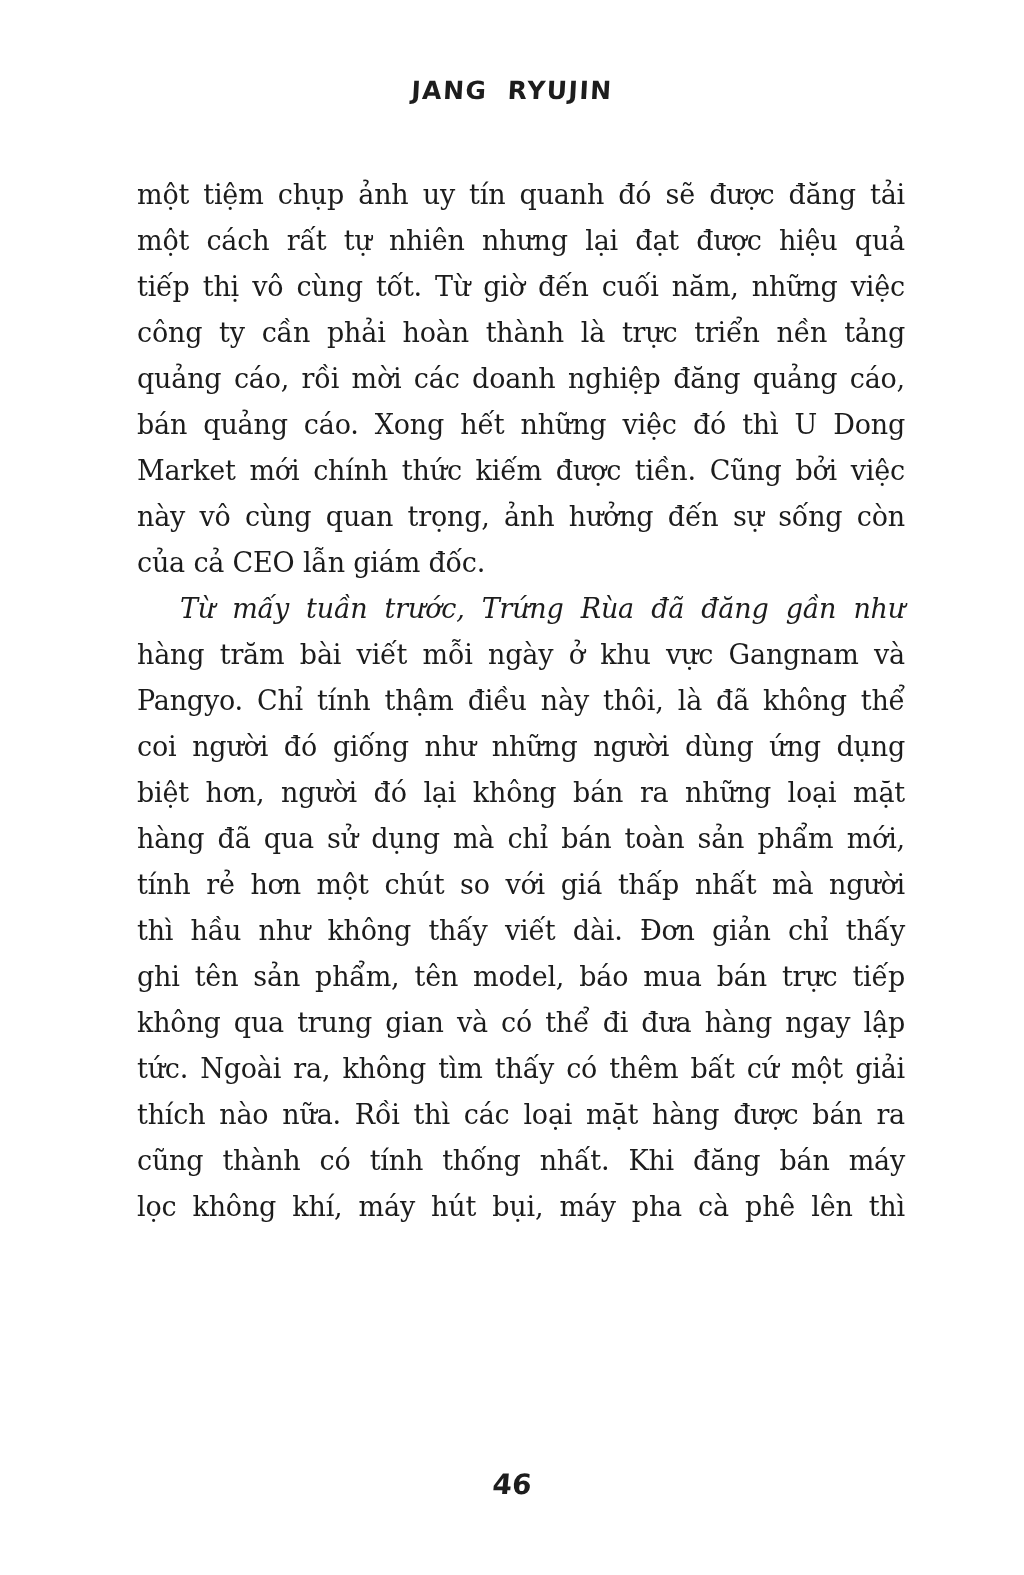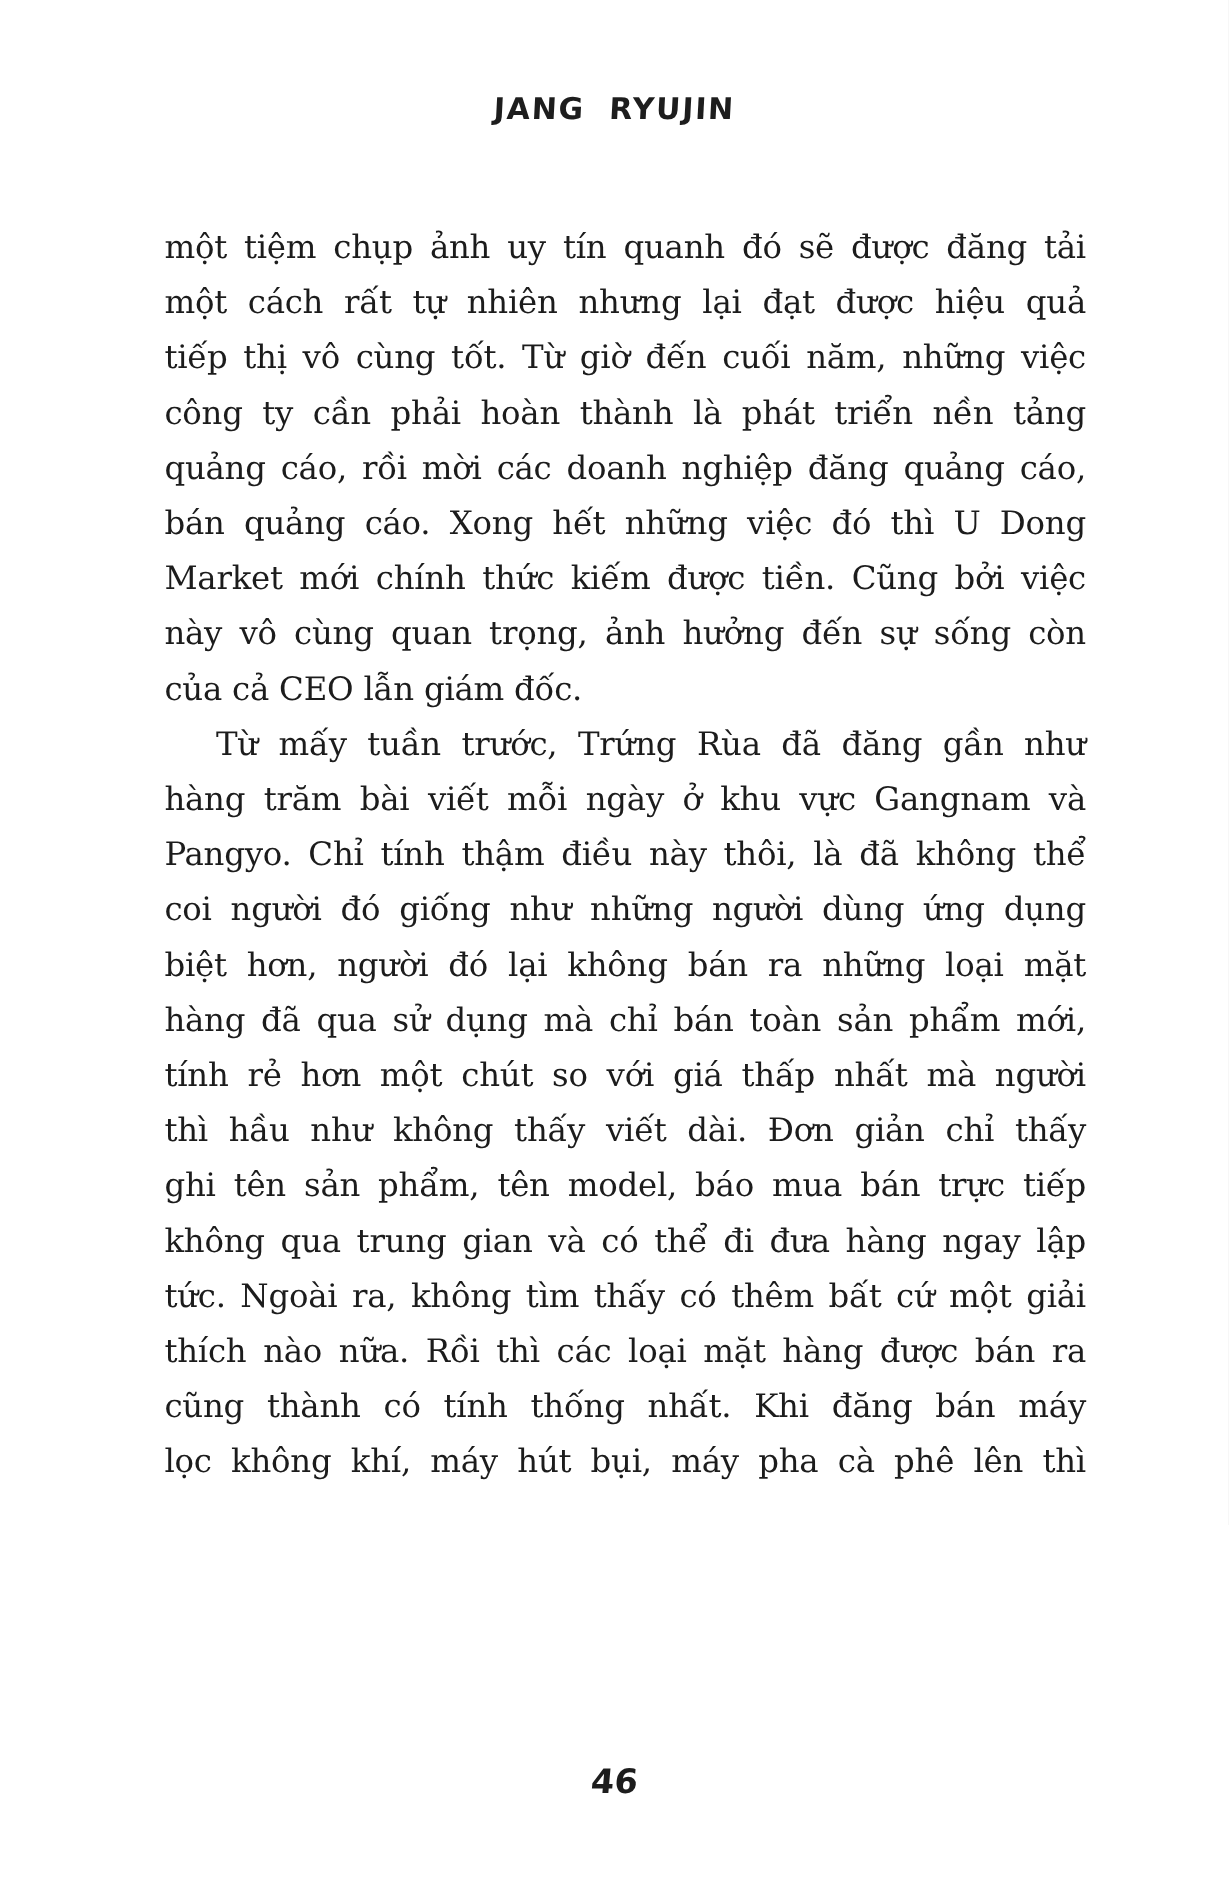--- a/index.html
+++ b/index.html
@@ -24,39 +24,40 @@
     font-family: "DejaVu Sans", sans-serif;
     font-weight: 700;
     font-size: 25px;
     letter-spacing: 1.5px;
     word-spacing: 10px;
     color: #1d1d1d;
     transform: skewX(-3deg);
   }
   .text-block {
     position: absolute;
-    top: 184px;
+    top: 172px;
     left: 137px;
     width: 768px;
     font-family: "DejaVu Serif", "Liberation Serif", serif;
     font-size: 27px;
     line-height: 46px;
     letter-spacing: -0.2px;
     color: #1c1c1c;
   }
   .line {
     height: 46px;
     text-align: justify;
     text-align-last: justify;
   }
   .line.no-justify {
     text-align-last: left;
   }
   .line.indent {
     text-indent: 43px;
+    font-style: italic;
   }
   .page-number {
     position: absolute;
     top: 1468px;
     left: 0;
     width: 100%;
     text-align: center;
     font-family: "DejaVu Sans", sans-serif;
     font-weight: 700;
     font-size: 28px;
@@ -67,21 +68,21 @@
 </head>
 <body>
 
 <div class="page">
   <div class="running-header">JANG RYUJIN</div>
 
   <div class="text-block">
       <div class="line">một tiệm chụp ảnh uy tín quanh đó sẽ được đăng tải</div>
       <div class="line">một cách rất tự nhiên nhưng lại đạt được hiệu quả</div>
       <div class="line">tiếp thị vô cùng tốt. Từ giờ đến cuối năm, những việc</div>
-      <div class="line">công ty cần phải hoàn thành là phát triển nền tảng</div>
+      <div class="line">công ty cần phải hoàn thành là trực triển nền tảng</div>
       <div class="line">quảng cáo, rồi mời các doanh nghiệp đăng quảng cáo,</div>
       <div class="line">bán quảng cáo. Xong hết những việc đó thì U Dong</div>
       <div class="line">Market mới chính thức kiếm được tiền. Cũng bởi việc</div>
       <div class="line">này vô cùng quan trọng, ảnh hưởng đến sự sống còn</div>
       <div class="line no-justify">của cả CEO lẫn giám đốc.</div>
       <div class="line indent">Từ mấy tuần trước, Trứng Rùa đã đăng gần như</div>
       <div class="line">hàng trăm bài viết mỗi ngày ở khu vực Gangnam và</div>
       <div class="line">Pangyo. Chỉ tính thậm điều này thôi, là đã không thể</div>
       <div class="line">coi người đó giống như những người dùng ứng dụng</div>
       <div class="line">biệt hơn, người đó lại không bán ra những loại mặt</div>

